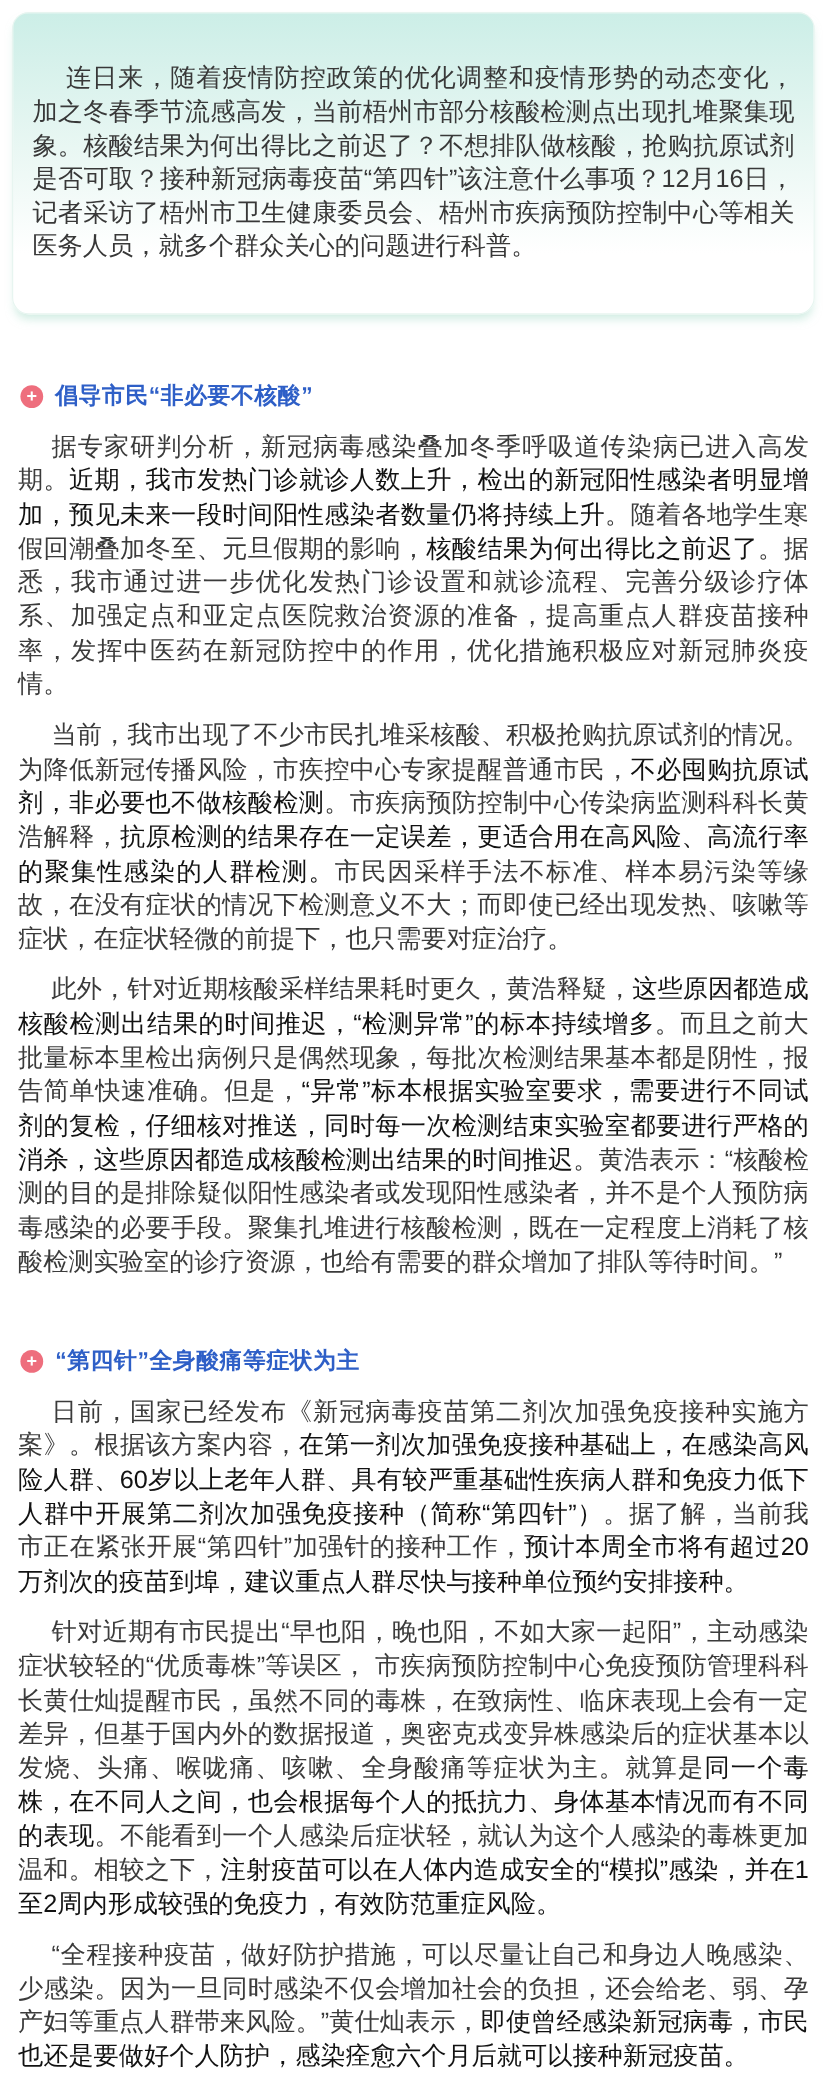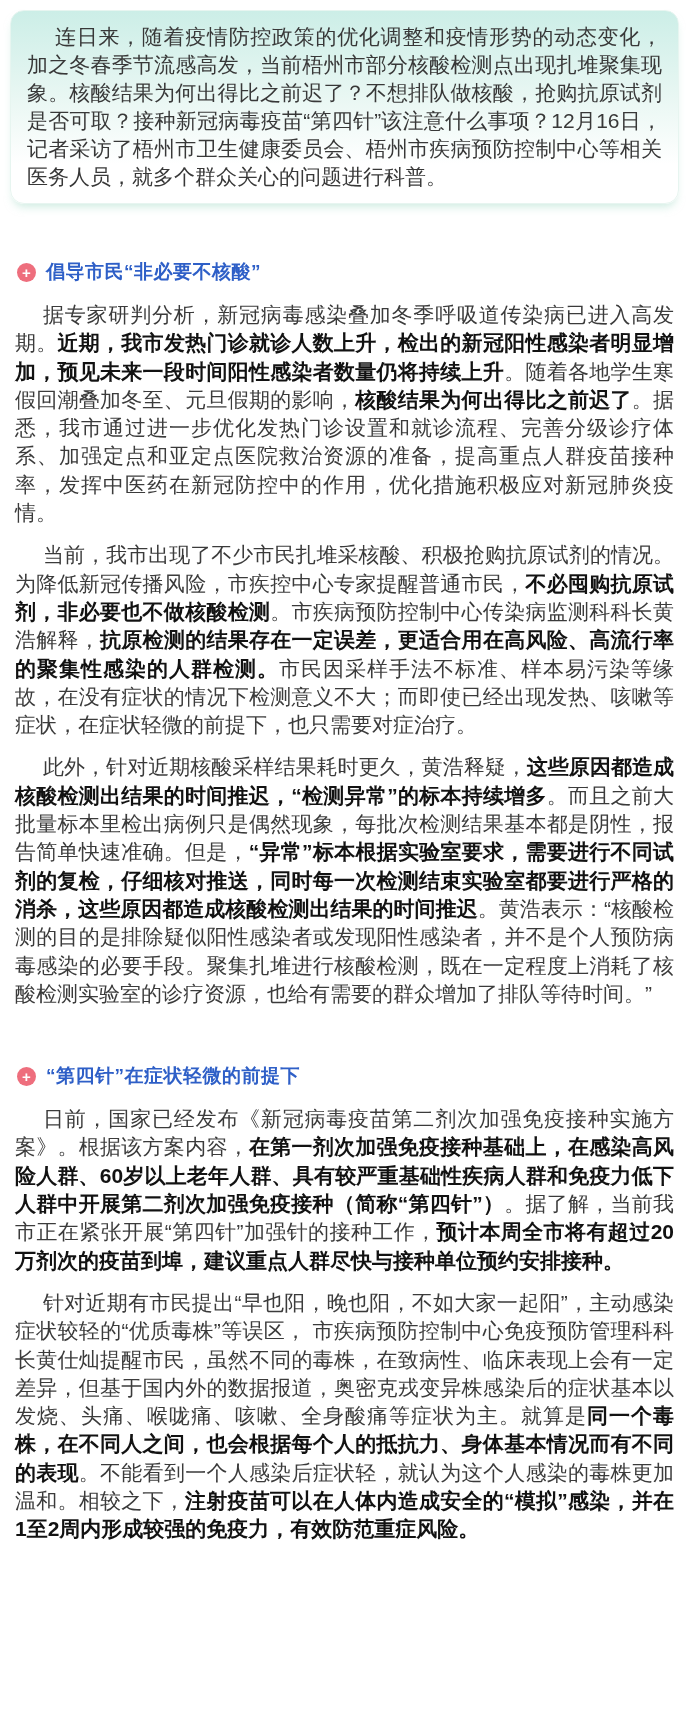--- a/index.html
+++ b/index.html
@@ -8,21 +8,21 @@
     font-family:"Liberation Sans","DejaVu Sans",sans-serif;
     -webkit-font-smoothing:antialiased;
   }
   
   .intro-card{
     margin:10px 10px 0 10px;
     border:1px solid #e7f5f0;
     border-radius:14px;
     background:linear-gradient(180deg,#cceee7 0%,#e9f7f3 45%,#ffffff 80%);
     box-shadow:0 6px 8px -3px rgba(170,220,202,0.55);
-    padding:12px 16px;
+    padding:41px 16px;
   }
   .intro-text{
     margin:0;
     font-size:21px;
     line-height:28px;
     color:#383838;
     text-align:justify;
     text-indent:28px;
   }
   
@@ -53,21 +53,21 @@
   }
   .para{
     margin:16px 0 0 0;
     font-size:21px;
     line-height:28.3px;
     color:#3b3b3b;
     text-align:justify;
     text-indent:28px;
   }
   .para + .para{margin-top:14px;}
-  .para strong{font-weight:700;color:#121212;}
+  .para strong{font-weight:400;color:#121212;}
 </style>
 </head>
 <body>
 
 <div class="intro-card">
   <p class="intro-text">连日来，随着疫情防控政策的优化调整和疫情形势的动态变化，加之冬春季节流感高发，当前梧州市部分核酸检测点出现扎堆聚集现象。核酸结果为何出得比之前迟了？不想排队做核酸，抢购抗原试剂是否可取？接种新冠病毒疫苗“第四针”该注意什么事项？12月16日，记者采访了梧州市卫生健康委员会、梧州市疾病预防控制中心等相关医务人员，就多个群众关心的问题进行科普。</p>
 </div>
 
 <div class="article" id="article">
     <div class="section">
@@ -75,18 +75,19 @@
         <span class="plus-icon" style="background: rgb(238, 110, 125);">+</span>
         <span class="section-title" style="color: rgb(46, 95, 199);">倡导市民“非必要不核酸”</span>
       </div>
       <p class="para"><span>据专家研判分析，新冠病毒感染叠加冬季呼吸道传染病已进入高发期。</span><strong>近期，我市发热门诊就诊人数上升，检出的新冠阳性感染者明显增加，预见未来一段时间阳性感染者数量仍将持续上升</strong><span>。随着各地学生寒假回潮叠加冬至、元旦假期的影响，</span><strong>核酸结果为何出得比之前迟了</strong><span>。据悉，我市通过进一步优化发热门诊设置和就诊流程、完善分级诊疗体系、加强定点和亚定点医院救治资源的准备，提高重点人群疫苗接种率，发挥中医药在新冠防控中的作用，优化措施积极应对新冠肺炎疫情。</span></p>
       <p class="para"><span>当前，我市出现了不少市民扎堆采核酸、积极抢购抗原试剂的情况。为降低新冠传播风险，市疾控中心专家提醒普通市民，</span><strong>不必囤购抗原试剂，非必要也不做核酸检测</strong><span>。市疾病预防控制中心传染病监测科科长黄浩解释，</span><strong>抗原检测的结果存在一定误差，更适合用在高风险、高流行率的聚集性感染的人群检测。</strong><span>市民因采样手法不标准、样本易污染等缘故，在没有症状的情况下检测意义不大；而即使已经出现发热、咳嗽等症状，在症状轻微的前提下，也只需要对症治疗。</span></p>
       <p class="para"><span>此外，针对近期核酸采样结果耗时更久，黄浩释疑，</span><strong>这些原因都造成核酸检测出结果的时间推迟，“检测异常”的标本持续增多</strong><span>。而且之前大批量标本里检出病例只是偶然现象，每批次检测结果基本都是阴性，报告简单快速准确。但是，</span><strong>“异常”标本根据实验室要求，需要进行不同试剂的复检，仔细核对推送，同时每一次检测结束实验室都要进行严格的消杀，这些原因都造成核酸检测出结果的时间推迟</strong><span>。黄浩表示：“核酸检测的目的是排除疑似阳性感染者或发现阳性感染者，并不是个人预防病毒感染的必要手段。聚集扎堆进行核酸检测，既在一定程度上消耗了核酸检测实验室的诊疗资源，也给有需要的群众增加了排队等待时间。”</span></p>
     </div>
     <div class="section">
       <div class="section-header">
         <span class="plus-icon" style="background: rgb(238, 110, 125);">+</span>
-        <span class="section-title" style="color: rgb(46, 95, 199);">“第四针”在症状轻微的前提下</span>
+        <span class="section-title" style="color: rgb(46, 95, 199);">“第四针”全身酸痛等症状为主</span>
       </div>
       <p class="para"><span>日前，国家已经发布《新冠病毒疫苗第二剂次加强免疫接种实施方案》。根据该方案内容，</span><strong>在第一剂次加强免疫接种基础上，在感染高风险人群、60岁以上老年人群、具有较严重基础性疾病人群和免疫力低下人群中开展第二剂次加强免疫接种（简称“第四针”）</strong><span>。据了解，当前我市正在紧张开展“第四针”加强针的接种工作，</span><strong>预计本周全市将有超过20万剂次的疫苗到埠，建议重点人群尽快与接种单位预约安排接种。</strong></p>
       <p class="para"><span>针对近期有市民提出“早也阳，晚也阳，不如大家一起阳”，主动感染症状较轻的“优质毒株”等误区， 市疾病预防控制中心免疫预防管理科科长黄仕灿提醒市民，虽然不同的毒株，在致病性、临床表现上会有一定差异，但基于国内外的数据报道，奥密克戎变异株感染后的症状基本以发烧、头痛、喉咙痛、咳嗽、全身酸痛等症状为主。就算是</span><strong>同一个毒株，在不同人之间，也会根据每个人的抵抗力、身体基本情况而有不同的表现</strong><span>。不能看到一个人感染后症状轻，就认为这个人感染的毒株更加温和。相较之下，</span><strong>注射疫苗可以在人体内造成安全的“模拟”感染，并在1至2周内形成较强的免疫力，有效防范重症风险。</strong></p>
+      <p class="para"><span>“全程接种疫苗，做好防护措施，可以尽量让自己和身边人晚感染、少感染。因为一旦同时感染不仅会增加社会的负担，还会给老、弱、孕产妇等重点人群带来风险。”黄仕灿表示，</span><strong>即使曾经感染新冠病毒，市民也还是要做好个人防护，感染痊愈六个月后就可以接种新冠疫苗。</strong></p>
     </div>
   </div>
 
 </body></html>

